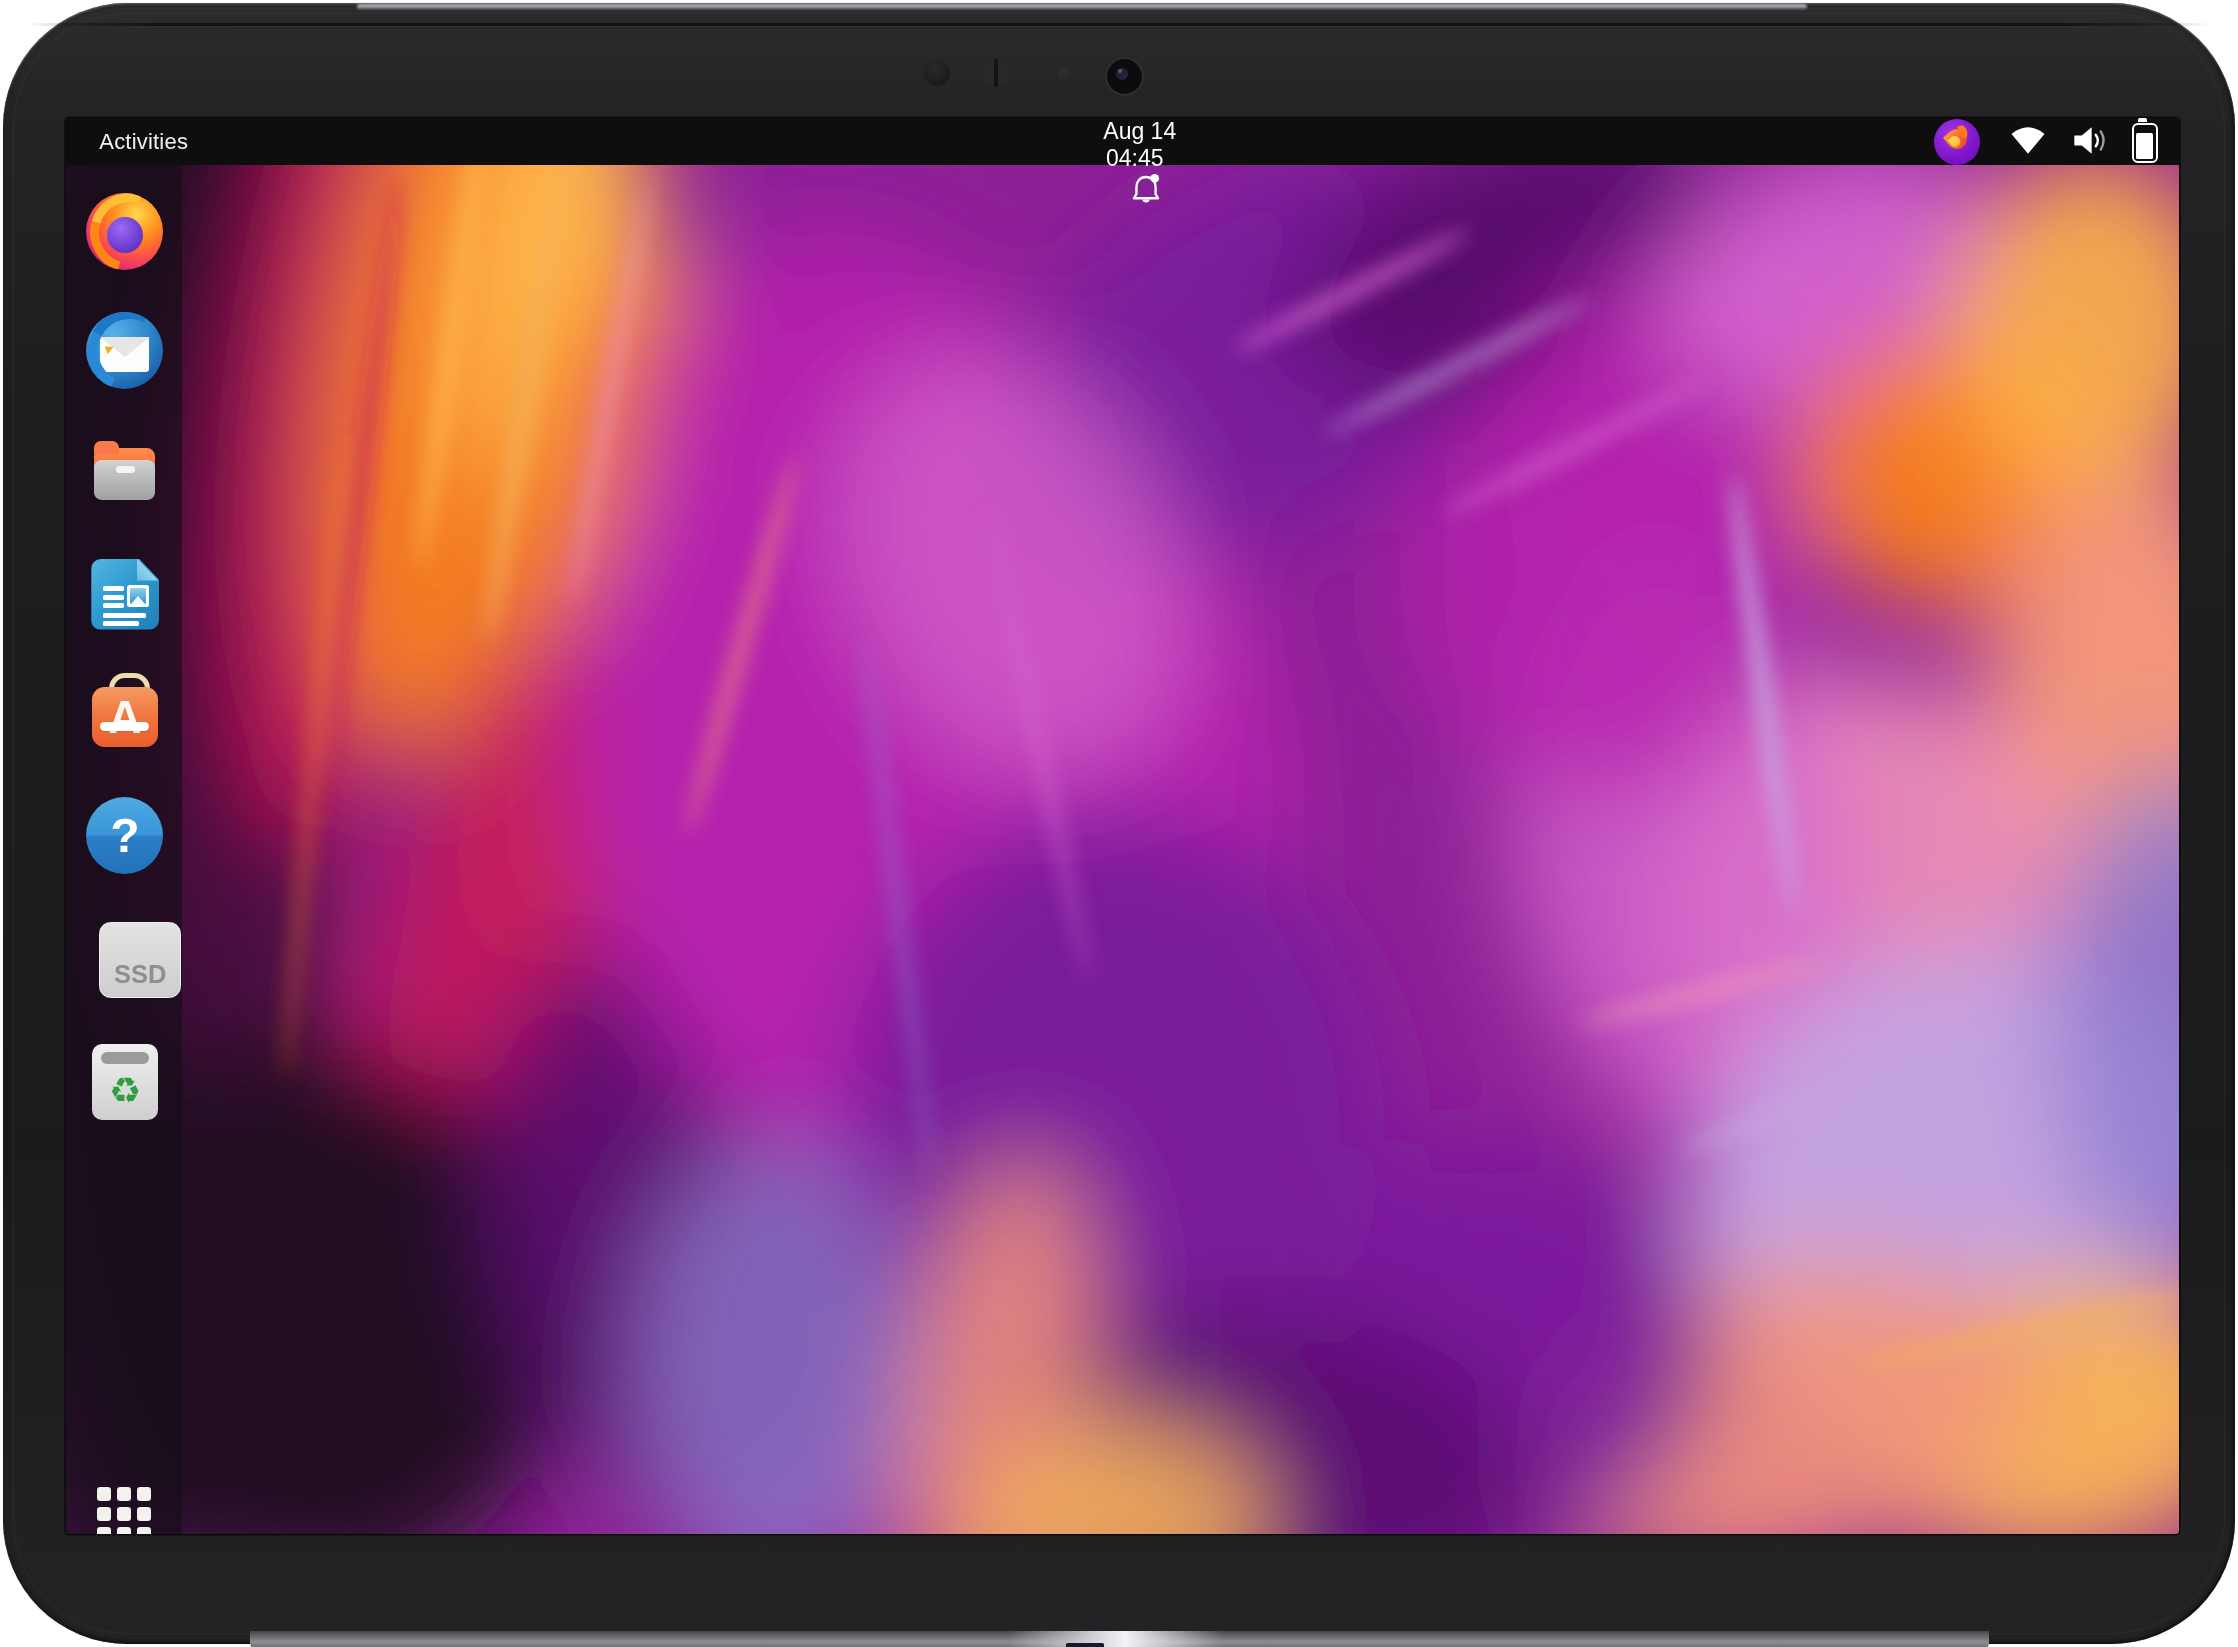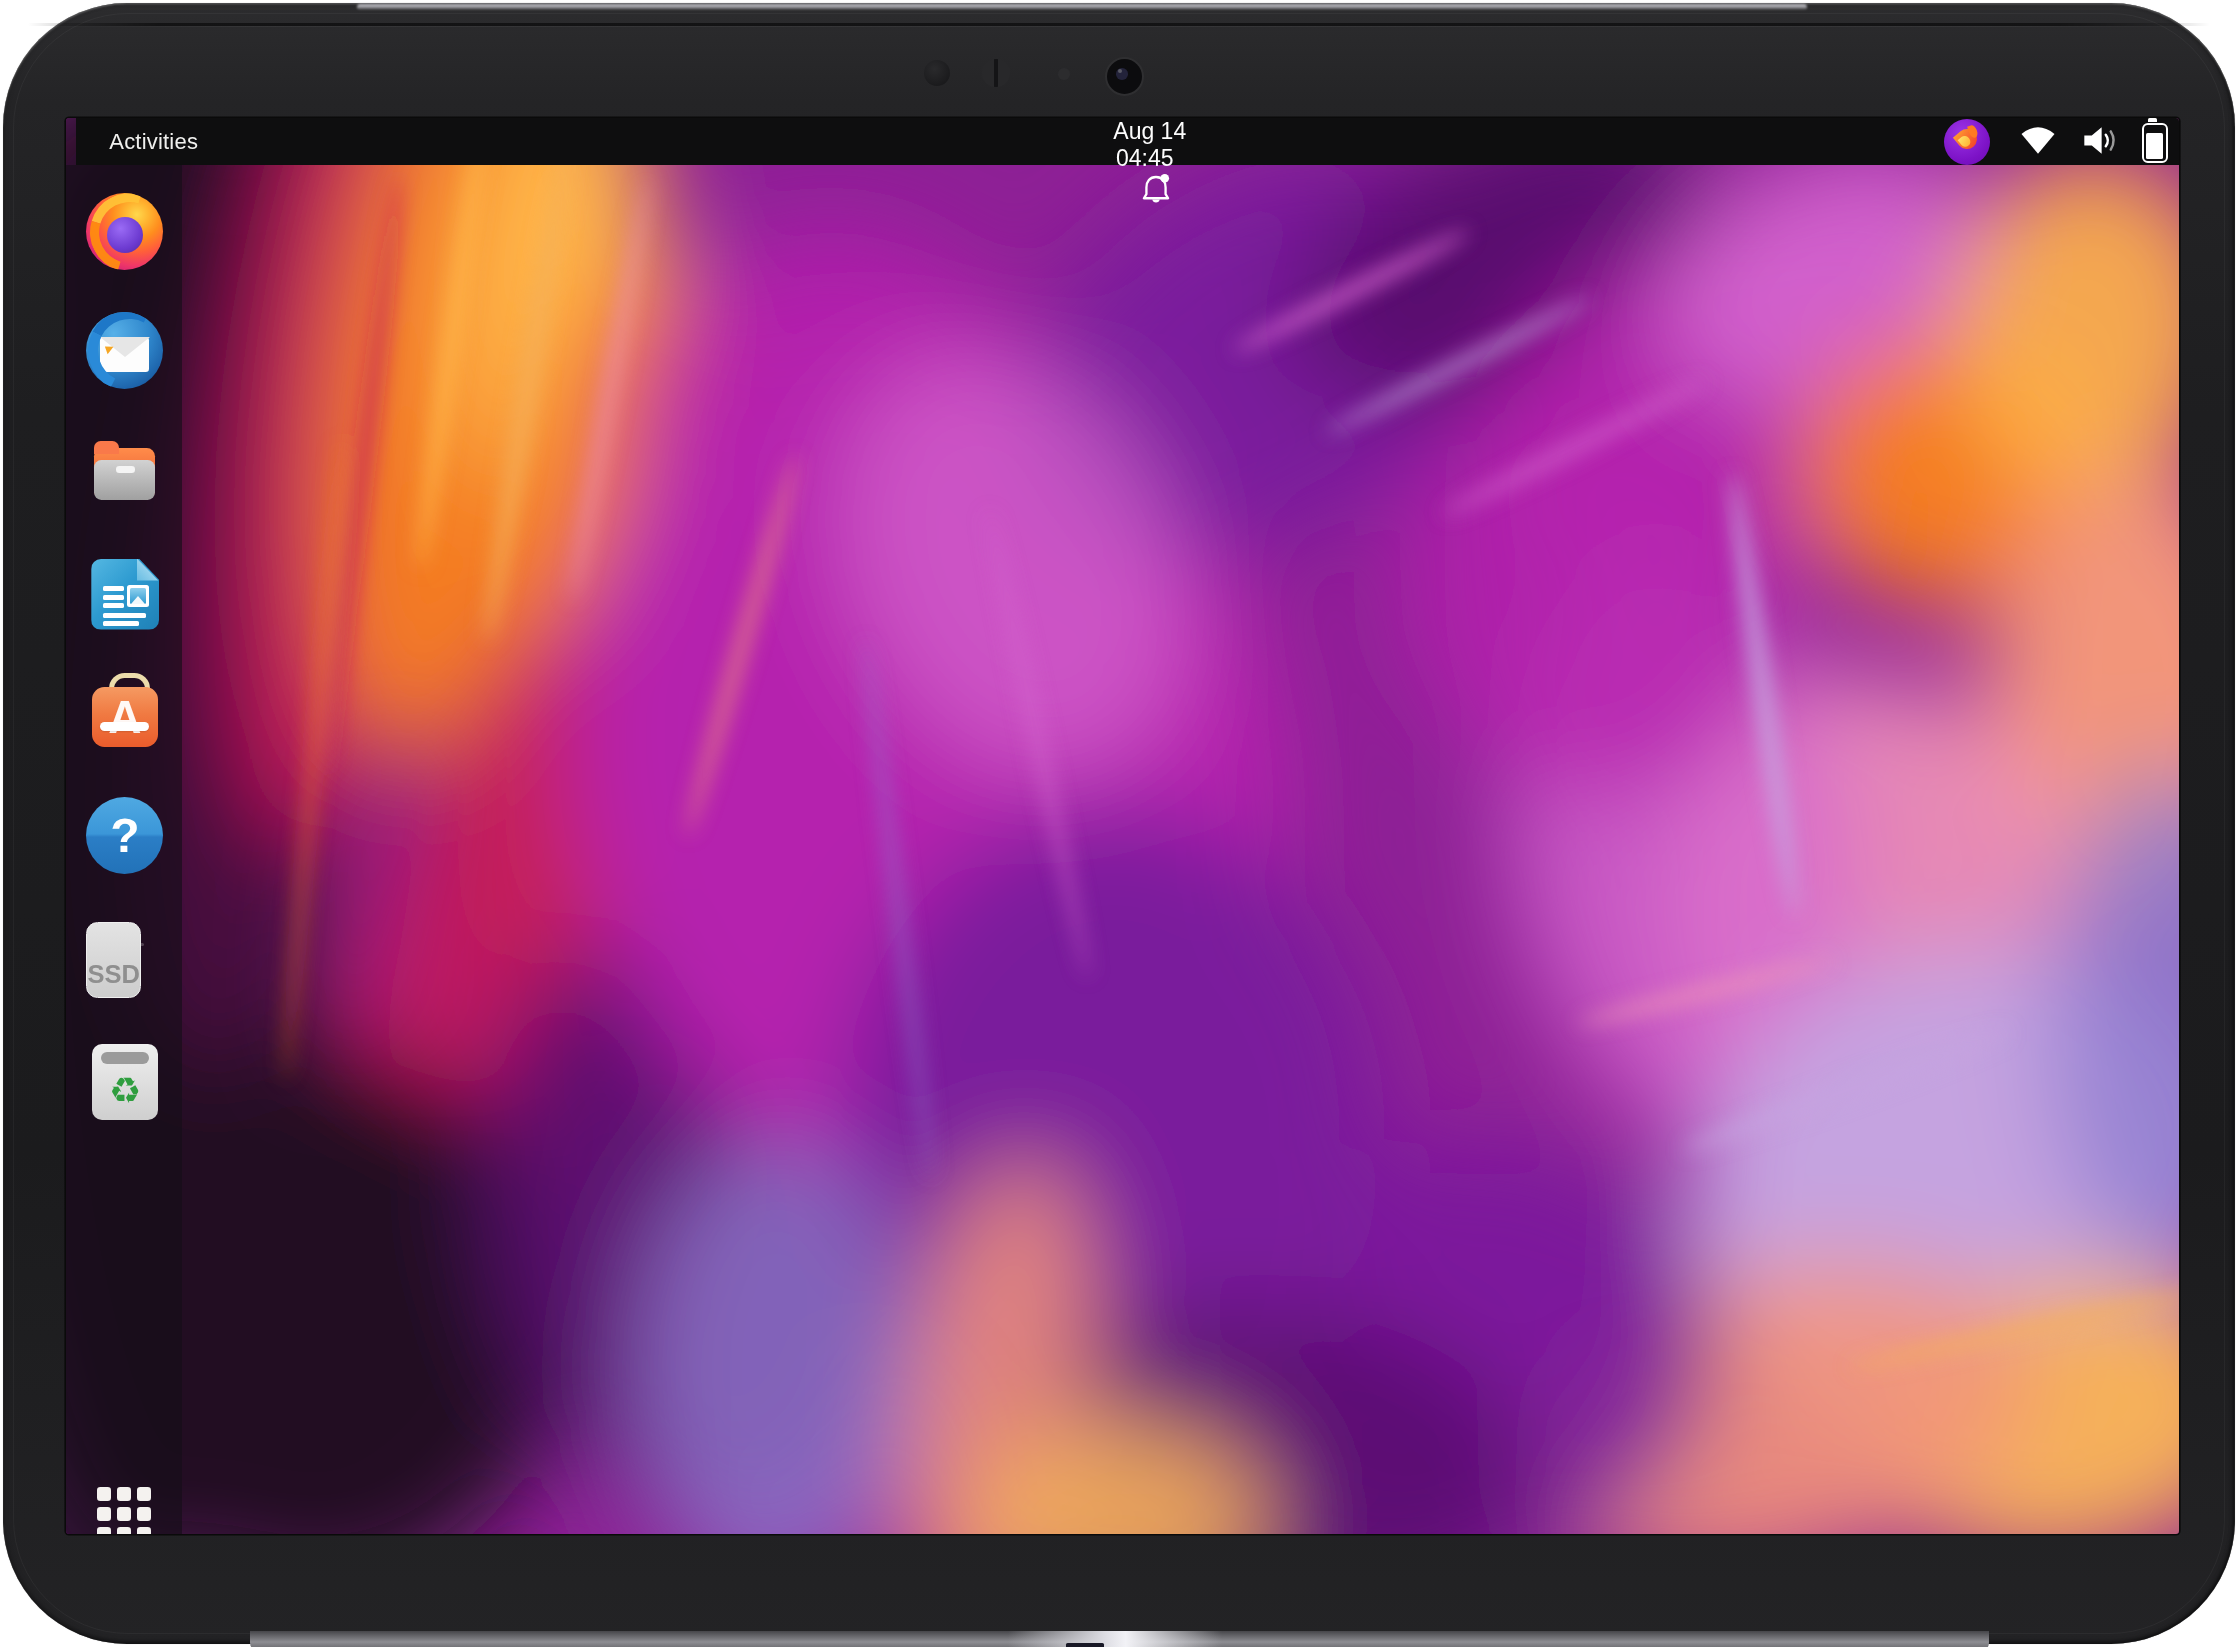--- a/index.html
+++ b/index.html
@@ -31,21 +31,21 @@
     background:linear-gradient(90deg,rgba(230,230,236,0),#dcdce2 45%,#f2f2f6 55%,rgba(230,230,236,0));}
   .stand::after{content:"";position:absolute;left:816px;top:11.5px;width:38px;height:7.4px;border-radius:1.6px;background:#181826;}
 
   
   .screen{position:absolute;left:63px;top:115px;width:2113px;height:1416px;border-radius:3.3px;overflow:hidden;
     background:#000;box-shadow:0 0 0 1.6px #0a0a0a;}
   .wallpaper{position:absolute;inset:0;}
   .wallpaper svg{display:block;width:100%;height:100%;}
 
   
-  .topbar{position:absolute;left:10px;top:0;width:100%;height:47px;background:rgba(14,14,15,.97);z-index:5;text-decoration:underline;}
+  .topbar{position:absolute;left:0;top:0;width:100%;height:47px;background:rgba(14,14,15,.97);z-index:5;text-decoration:underline;}
   .activities{position:absolute;left:20px;top:0;height:47px;display:flex;align-items:center;padding:0 13px;
     color:#f0f0ee;font-size:22px;letter-spacing:0.2px;border-radius:6.6px;cursor:pointer;}
   .clock-group{position:absolute;left:1037px;top:0;height:47px;display:flex;align-items:center;gap:0;
     color:#fdfdfd;font-size:23px;cursor:pointer;flex-direction:column;}
   .clock-group .date{margin-right:13px;}
   .clock-group .time{margin-right:23px;}
   .tray{position:absolute;right:21.4px;top:0;height:47px;display:flex;align-items:center;cursor:pointer;}
   .flame-badge{position:relative;width:46px;height:46px;border-radius:50%;margin-right:28px;
     background:radial-gradient(circle at 38% 30%,#9b34e6 0%,#7c12c6 65%,#6a0cb0 100%);}
   .flame-badge .f-outer{position:absolute;left:13px;top:10px;width:20px;height:20px;background:linear-gradient(160deg,#ff9c2e,#f23d2e);
@@ -118,21 +118,21 @@
     background:linear-gradient(180deg,#f59a62 0%,#f07a42 45%,#ea5c2c 100%);}
   .icon-software .a{position:absolute;left:0;top:16.5px;width:77px;text-align:center;
     color:rgba(255,255,255,.95);font-size:46px;font-weight:bold;line-height:54px;}
   .icon-software .bar{position:absolute;left:14px;top:49px;width:49px;height:9px;border-radius:5px;background:#fff;
     box-shadow:0 0.8px 1.6px rgba(0,0,0,.15);}
   
   .icon-help{position:relative;width:77px;height:77px;border-radius:50%;
     background:linear-gradient(180deg,#4fa9e2 0%,#3b96d8 48%,#2b7ec6 52%,#2272b8 100%);
     display:flex;align-items:center;justify-content:center;color:#fff;font-size:48px;font-weight:bold;}
   
-  .icon-ssd{position:relative;width:55px;height:76px;left:0;border-radius:11.5px;
+  .icon-ssd{position:relative;width:82px;height:76px;left:13px;border-radius:11.5px;
     background:linear-gradient(180deg,#e3e3e3 0%,#cdcdcd 100%);border:1.6px solid #efefef;box-sizing:border-box;
     display:flex;align-items:flex-end;justify-content:center;color:#8f8f8f;font-size:25.5px;font-weight:bold;
     letter-spacing:0;padding-bottom:8.2px;}
   
   .icon-trash{position:relative;width:66px;height:76px;left:5.8px;border-radius:10px;
     background:linear-gradient(180deg,#efefef 0%,#cfcfcf 100%);}
   .icon-trash .lid{position:absolute;left:9px;top:7.4px;width:48px;height:12.4px;border-radius:6.6px;background:#9b9b9b;}
   .icon-trash .rec{position:absolute;left:0;top:21.4px;width:66px;text-align:center;color:#2f9e3f;font-size:36px;line-height:49px;}
 
   .wp-layer{position:absolute;inset:0;z-index:1;}

